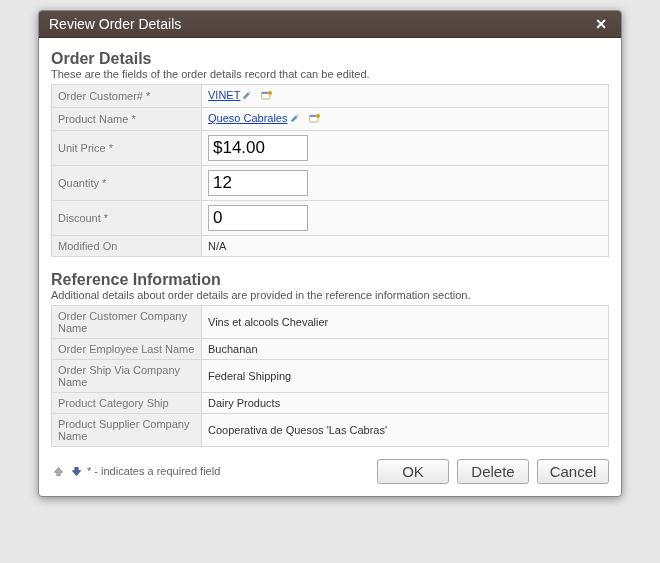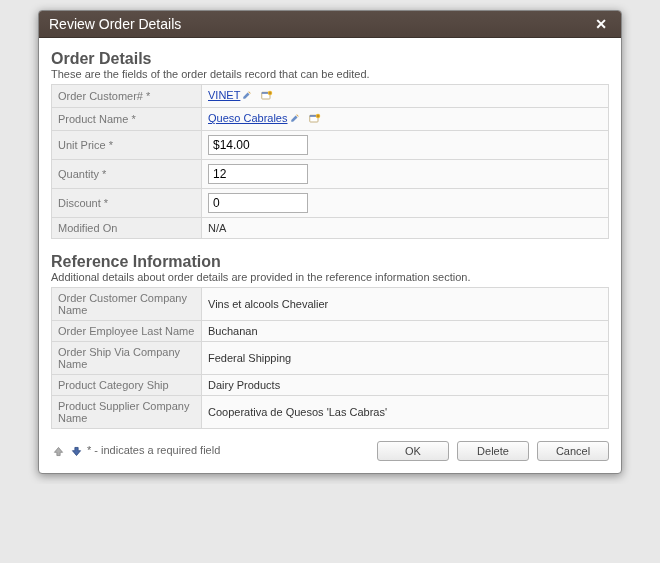--- a/index.html
+++ b/index.html
@@ -87,21 +87,21 @@
     align-items: center;
     justify-content: center;
     width: 16px; height: 14px;
     cursor: pointer;
     margin-left: 4px;
     vertical-align: middle;
   }
   .icon-btn svg { width:14px; height:12px; }
   input.text {
     font-family: inherit;
-    font-size: 12px;
+    font-size: 17px;
     padding: 2px 4px;
     border: 1px solid #b0b0b0;
     width: 100px;
   }
   .footer {
     display: flex;
     align-items: center;
     justify-content: space-between;
     margin-top: 12px;
   }
@@ -118,21 +118,21 @@
     width: 14px; height: 14px;
     cursor: pointer;
   }
   .arrow svg { width:13px; height:13px; }
   .footer-buttons {
     display: flex;
     gap: 8px;
   }
   button.btn {
     font-family: inherit;
-    font-size: 11px;
+    font-size: 15px;
     padding: 3px 0;
     width: 72px;
     background: linear-gradient(#fdfdfd, #e9e9e9);
     border: 1px solid #a8a8a8;
     border-radius: 3px;
     color: #444;
     cursor: pointer;
   }
 </style>
 </head>

